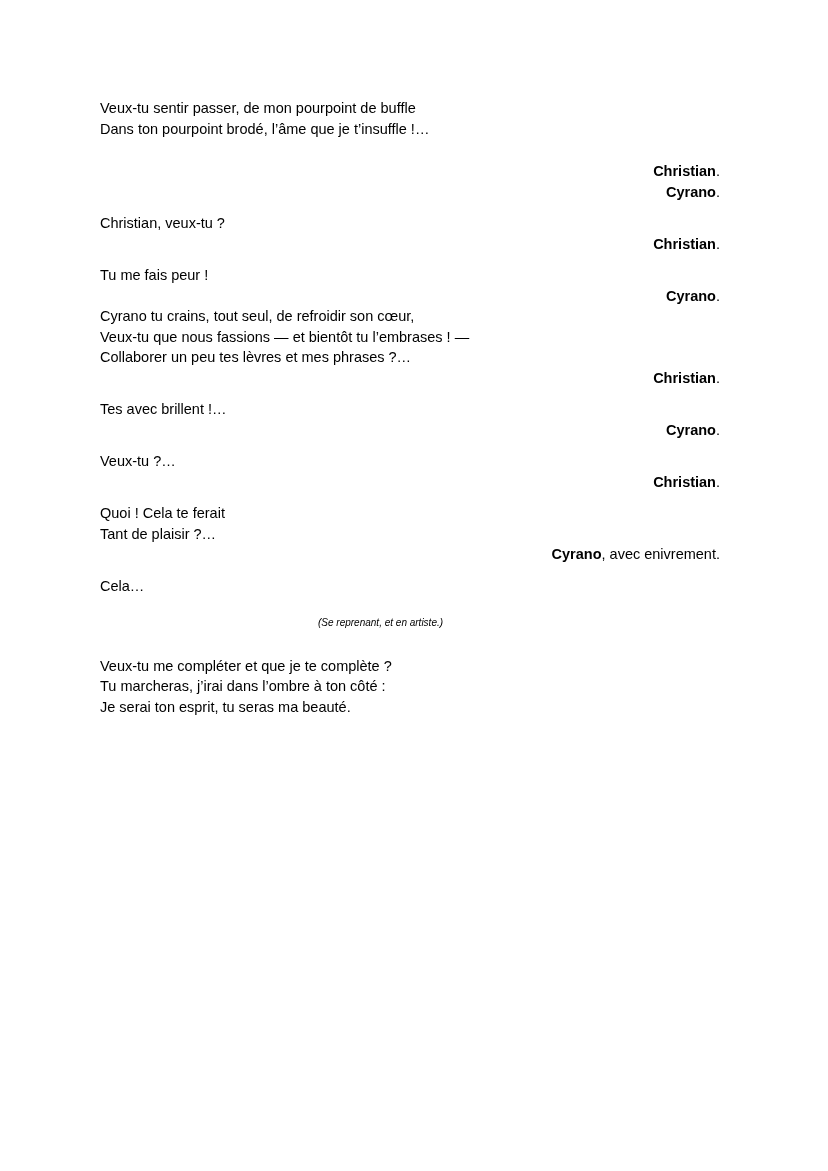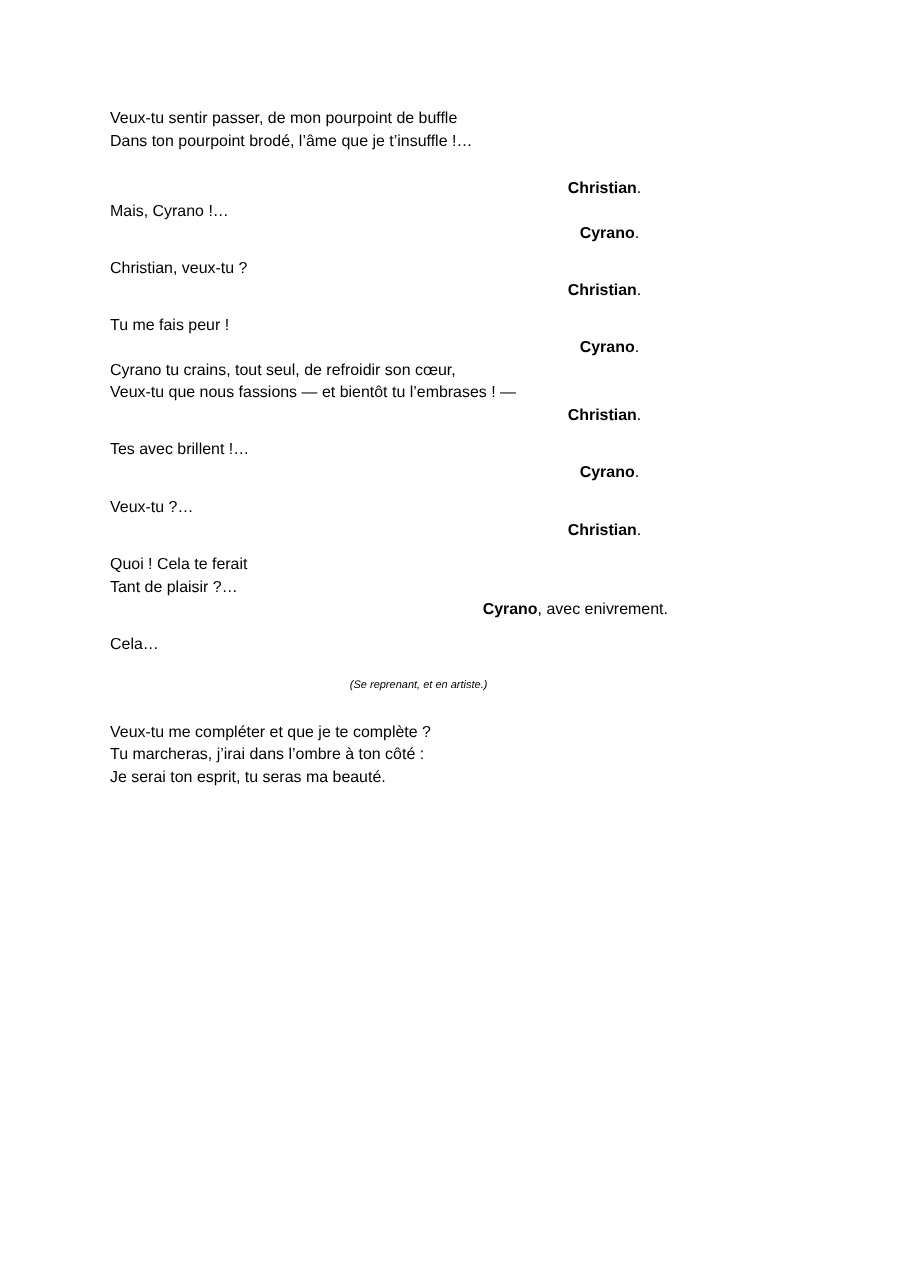--- a/index.html
+++ b/index.html
@@ -27,21 +27,21 @@
     width: 620px;
   }
   .line {
     font-size: 14.5px;
     line-height: 20.5px;
     white-space: pre-wrap;
   }
   .speaker {
     font-size: 14.5px;
     line-height: 20.5px;
-    text-align: center;
+    text-align: right;
   }
   .speaker .nm {
     font-weight: bold;
   }
   .speaker .dir {
     font-weight: normal;
   }
   .stage {
     font-size: 10px;
     line-height: 20.5px;
@@ -59,39 +59,39 @@
   <div class="content">
 
     <div class="line blk">Veux-tu sentir passer, de mon pourpoint de buffle</div>
     <div class="line blk">Dans ton pourpoint brodé, l’âme que je t’insuffle !…</div>
 
     <div class="gap-lg"></div>
 
     <div class="speaker blk" style="padding-left:279px;">
       <span class="nm">Christian</span><span class="pt">.</span>
     </div>
-    <div class="line blk">Mais, Cyrano !…</div>
 
     <div class="speaker blk" style="padding-left:288px;">
       <span class="nm">Cyrano</span><span class="pt">.</span>
     </div>
     <div class="gap-sm"></div>
     <div class="line blk">Christian, veux-tu ?</div>
 
     <div class="speaker blk" style="padding-left:279px;">
       <span class="nm">Christian</span><span class="pt">.</span>
     </div>
     <div class="gap-sm"></div>
     <div class="line blk">Tu me fais peur !</div>
 
     <div class="speaker blk" style="padding-left:288px;">
       <span class="nm">Cyrano</span><span class="pt">.</span>
     </div>
     <div class="line blk">Cyrano tu crains, tout seul, de refroidir son cœur,</div>
     <div class="line blk">Veux-tu que nous fassions — et bientôt tu l’embrases ! —</div>
+    <div class="line blk">Collaborer un peu tes lèvres et mes phrases ?…</div>
 
     <div class="speaker blk" style="padding-left:279px;">
       <span class="nm">Christian</span><span class="pt">.</span>
     </div>
     <div class="gap-sm"></div>
     <div class="line blk">Tes avec brillent !…</div>
 
     <div class="speaker blk" style="padding-left:288px;">
       <span class="nm">Cyrano</span><span class="pt">.</span>
     </div>

